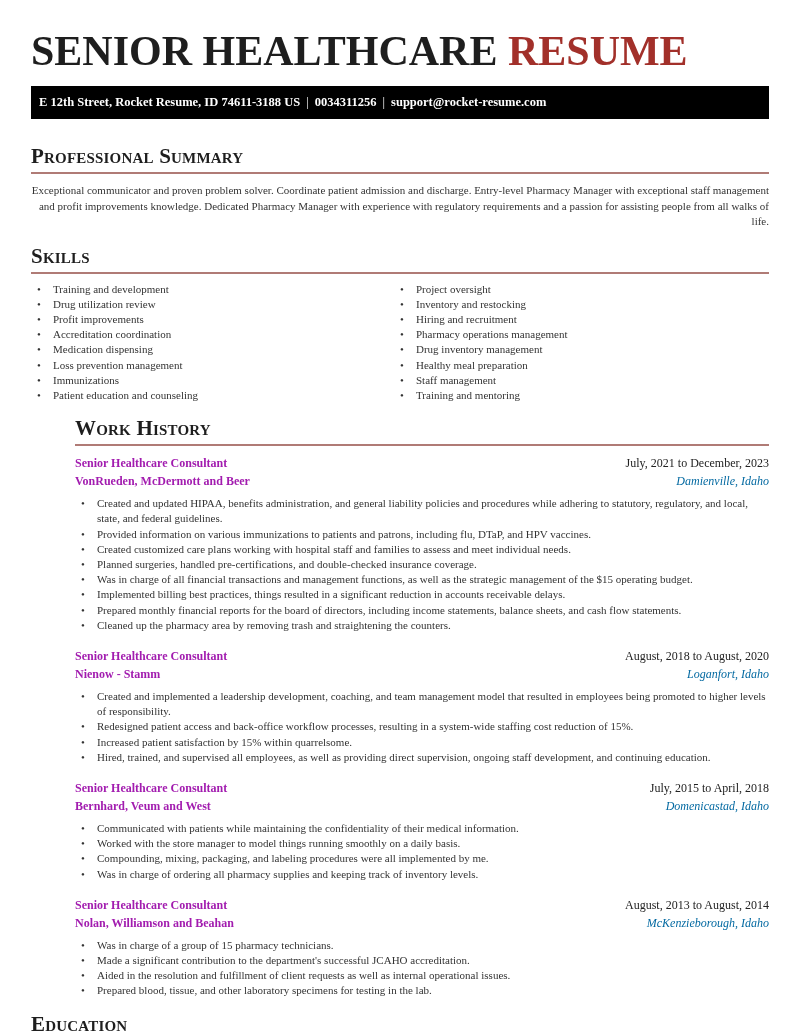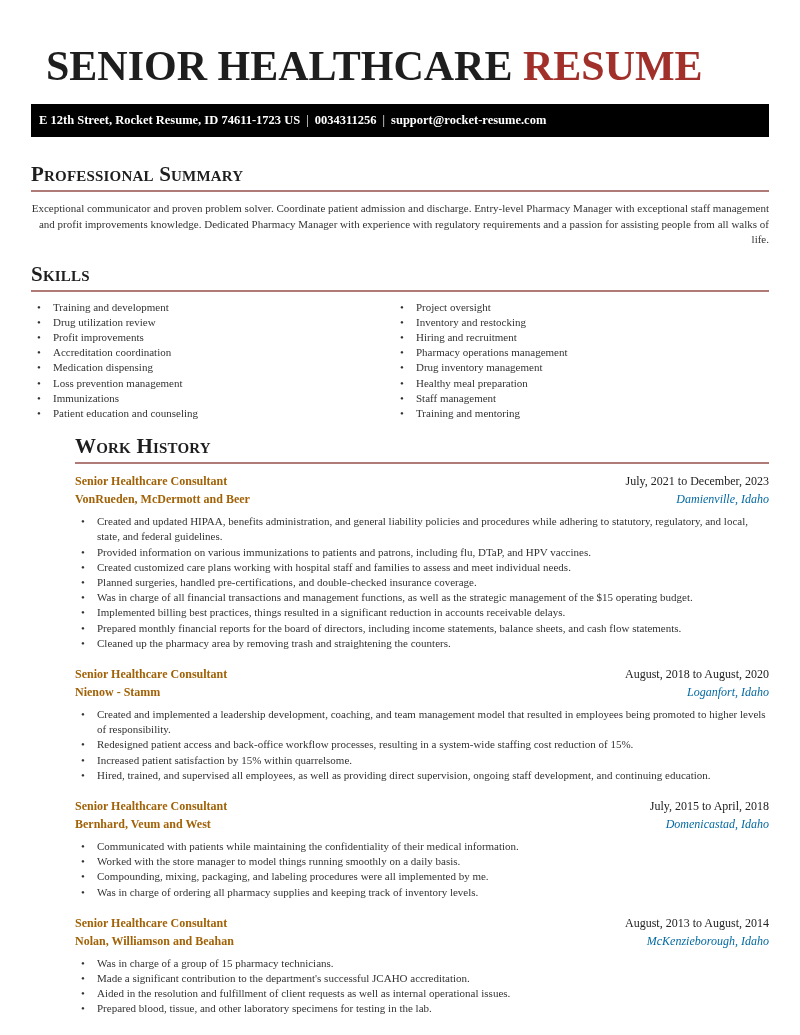--- a/index.html
+++ b/index.html
@@ -3,21 +3,21 @@
 <meta charset="utf-8">
 <style>
   html, body { margin: 0; padding: 0; background: #ffffff; }
   body {
     width: 800px; height: 1035px; overflow: hidden;
     font-family: "Liberation Serif", "DejaVu Serif", serif;
     color: #222222;
   }
   .page { position: relative; padding: 0 31px 0 31px; }
   .title {
-    margin: 15px; padding-top: 28px;
+    margin: 0; padding-top: 28px;
     font-size: 42px; line-height: 46px; font-weight: bold;
     letter-spacing: 0px; color: #1e1e1e;
   }
   .title .accent { color: #a2302a; }
   .contact-bar {
     margin-top: 12px;
     background: #000000; color: #ffffff;
     height: 33px; line-height: 33px;
     padding: 0 8px;
     font-size: 12.5px; font-weight: bold;
@@ -46,34 +46,34 @@
     font-size: 11px; line-height: 15.2px; color: #333;
   }
   .skills li::before, .duties li::before {
     content: "\2022"; position: absolute; left: 6px; top: 0; color: #333;
   }
   .job { margin-top: 0; }
   .job-row {
     display: flex; justify-content: space-between; align-items: baseline;
     font-size: 12px; line-height: 18px;
   }
-  .job-title, .job-company { font-weight: bold; color: #a16207; }
+  .job-title, .job-company { font-weight: bold; color: #a21caf; }
   .job-dates { color: #222; }
   .job-loc { font-style: italic; color: #0369a1; }
   .duties { list-style: none; margin: 6px 0 0 0; padding: 0; }
 </style>
 </head>
 <body>
 
 <div class="page">
 
   <h1 class="title"><span>SENIOR HEALTHCARE</span> <span class="accent">RESUME</span></h1>
 
   <div class="contact-bar">
-    <span>E 12th Street, Rocket Resume, ID 74611-1723 US</span><span class="sep">|</span><span>0034311256</span><span class="sep">|</span><span>support@rocket-resume.com</span>
+    <span>E 12th Street, Rocket Resume, ID 74611-3188 US</span><span class="sep">|</span><span>0034311256</span><span class="sep">|</span><span>support@rocket-resume.com</span>
   </div>
 
   <div style="margin-top:24px;">
     <h2 class="section-head">Professional Summary</h2>
     <div class="rule"></div>
     <p class="summary">Exceptional communicator and proven problem solver. Coordinate patient admission and discharge. Entry-level Pharmacy Manager with exceptional staff management and profit improvements knowledge. Dedicated Pharmacy Manager with experience with regulatory requirements and a passion for assisting people from all walks of life.</p>
   </div>
 
   <div style="margin-top:13px;">
     <h2 class="section-head">Skills</h2>

